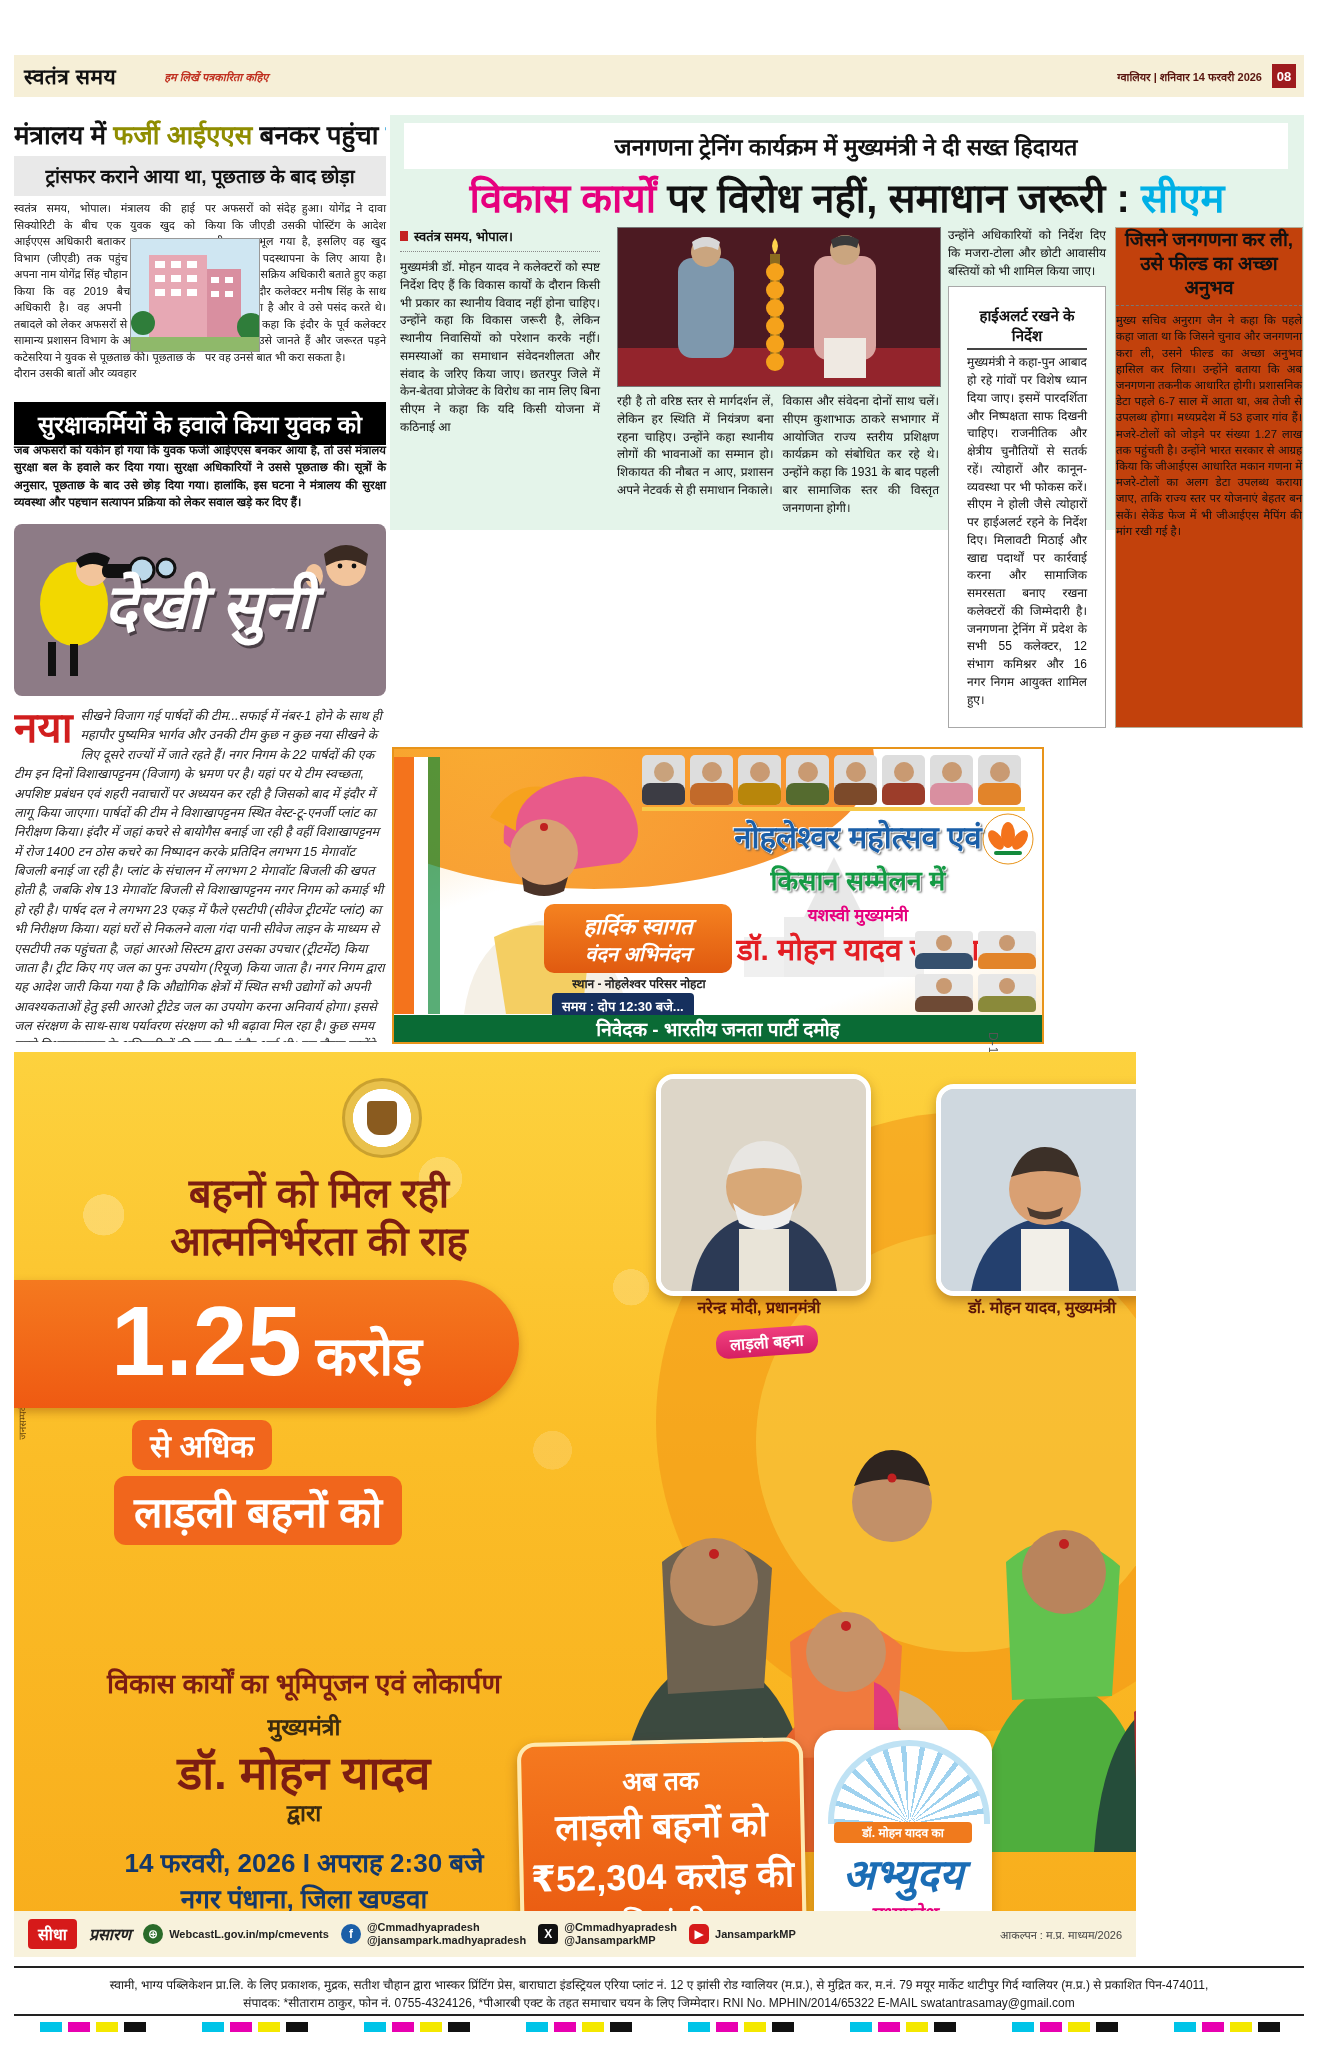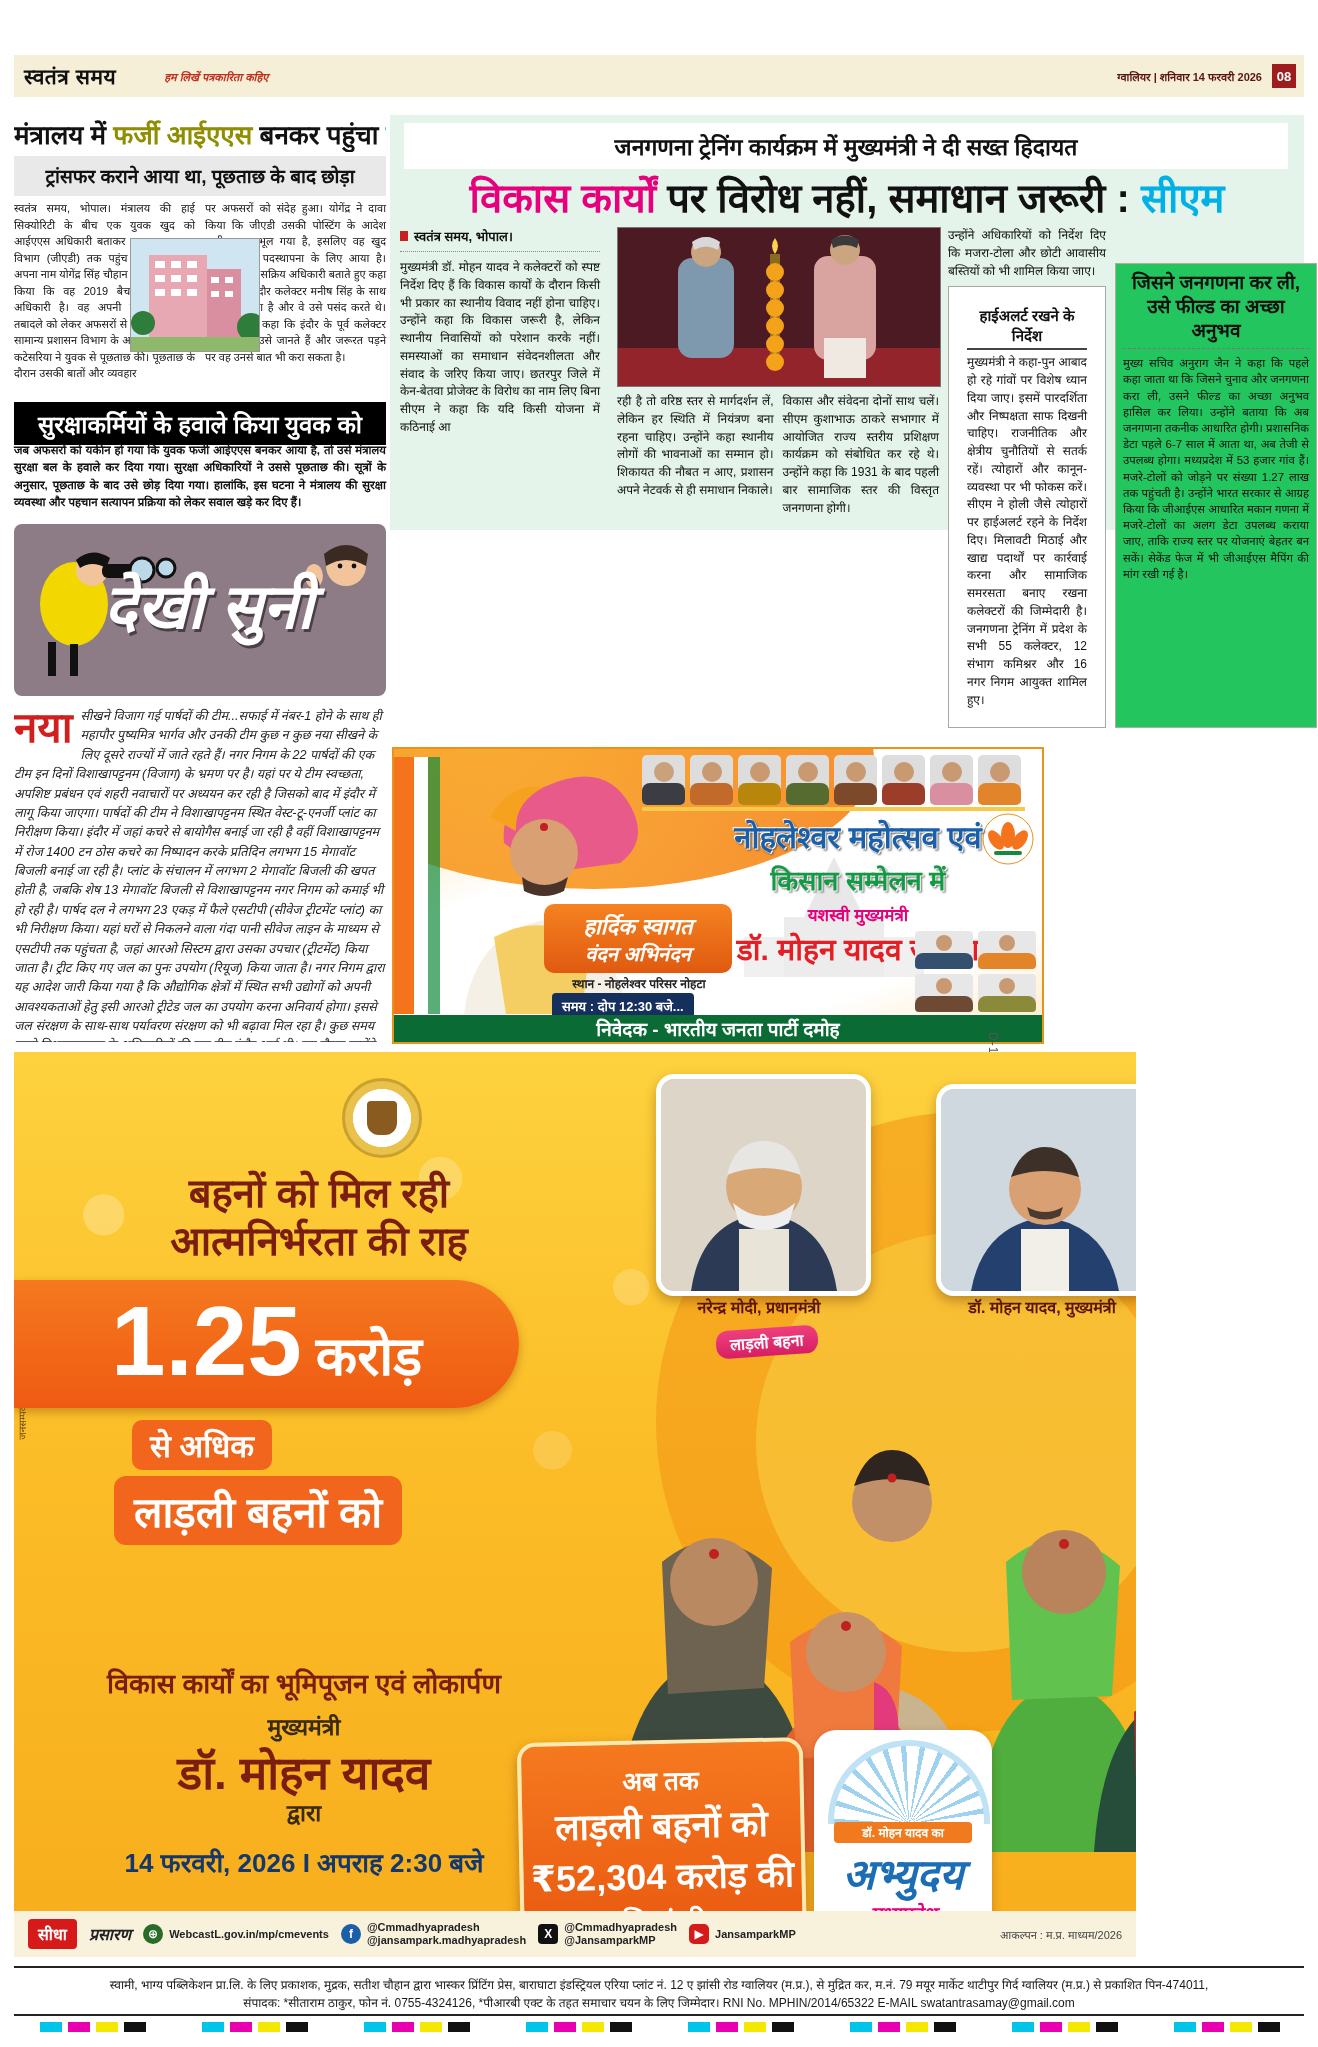--- a/index.html
+++ b/index.html
@@ -43,21 +43,21 @@
   .cm-col1{width:200px;flex:none;}
   .cm-col1 p,.cm-centre p,.cm-col3 p{margin:0;font-size:12px;line-height:1.48;text-align:justify;}
   .cm-centre{width:322px;flex:none;margin-left:8px;}
   .cm-photo{width:322px;height:158px;border:1px solid #777;overflow:hidden;}
   .cm-centre-cols{display:flex;gap:9px;margin-top:6px;}
   .cm-centre-cols p{flex:1;}
   .cm-col3{width:158px;flex:none;}
   .alert-box{background:#fff;border:1px solid #a8a8a8;margin-top:6px;padding:18px;}
   .alert-title{font-size:15px;font-weight:bold;text-align:center;border-bottom:2px solid #444;padding-bottom:3px;margin-bottom:4px;}
   .alert-body{font-size:11px;line-height:1.42;text-align:justify;margin:0;}
-  .side-box{width:186px;flex:none;background:#22c55e;border:1px solid #b3ad98;padding:7px;margin-top:36px;}
+  .side-box{width:186px;flex:none;background:#c2410c;border:1px solid #b3ad98;}
   .side-title{font-size:19px;font-weight:bold;text-align:center;line-height:1.25;
               border-bottom:1px dashed #777;padding-bottom:6px;margin-bottom:6px;}
   .side-body{font-size:11.4px;line-height:1.42;text-align:justify;margin:0;}
   
   .bjp{left:392px;top:747px;width:648px;height:293px;border:2px solid #e8941a;
        background:linear-gradient(160deg,#fbd9a0 0%,#ffffff 34%,#ffffff 78%,#ffe9c4 100%);overflow:hidden;}
   .bjp-swoosh{position:absolute;left:-80px;top:-120px;width:560px;height:260px;border-radius:50%;
               background:radial-gradient(circle at 30% 30%,#f9a825,#f57f17);opacity:.9;}
   .bjp-leaders{position:absolute;left:248px;top:6px;display:flex;gap:5px;}
   .bjp-leaders .face{width:43px;height:50px;border-radius:5px;background:#ddd;overflow:hidden;position:relative;}
@@ -400,20 +400,21 @@
       <span class="g-num">1.25</span>
       <span class="g-numunit">करोड़</span>
     </div>
     <div class="g-s1">से अधिक</div>
     <div class="g-s2">लाड़ली बहनों को</div>
     <div class="g-prog">विकास कार्यों का भूमिपूजन एवं लोकार्पण</div>
     <div class="g-cmt">मुख्यमंत्री</div>
     <div class="g-cmn">डॉ. मोहन यादव</div>
     <div class="g-by">द्वारा</div>
     <div class="g-dt">14 फरवरी, 2026  I  अपराह 2:30 बजे</div>
+    <div class="g-venue">नगर पंधाना, जिला खण्डवा</div>
 
     <div class="photo-frame modi-frame">
       <svg width="205" height="212">
         <rect width="205" height="212" fill="#ddd6c8"></rect>
         <path d="M30 212 q10 -70 72 -78 q64 8 74 78z" fill="#2c3a55"></path>
         <path d="M78 150 h50 v62 h-50z" fill="#e9e4d8"></path>
         <circle cx="103" cy="108" r="38" fill="#d8a877"></circle>
         <path d="M66 96 q8 -34 37 -34 q30 0 37 34 q-38 -14 -74 0z" fill="#e8e6e2"></path>
         <path d="M72 124 q31 26 62 0 l-6 20 q-25 14 -50 0z" fill="#eeeeee"></path>
       </svg>

